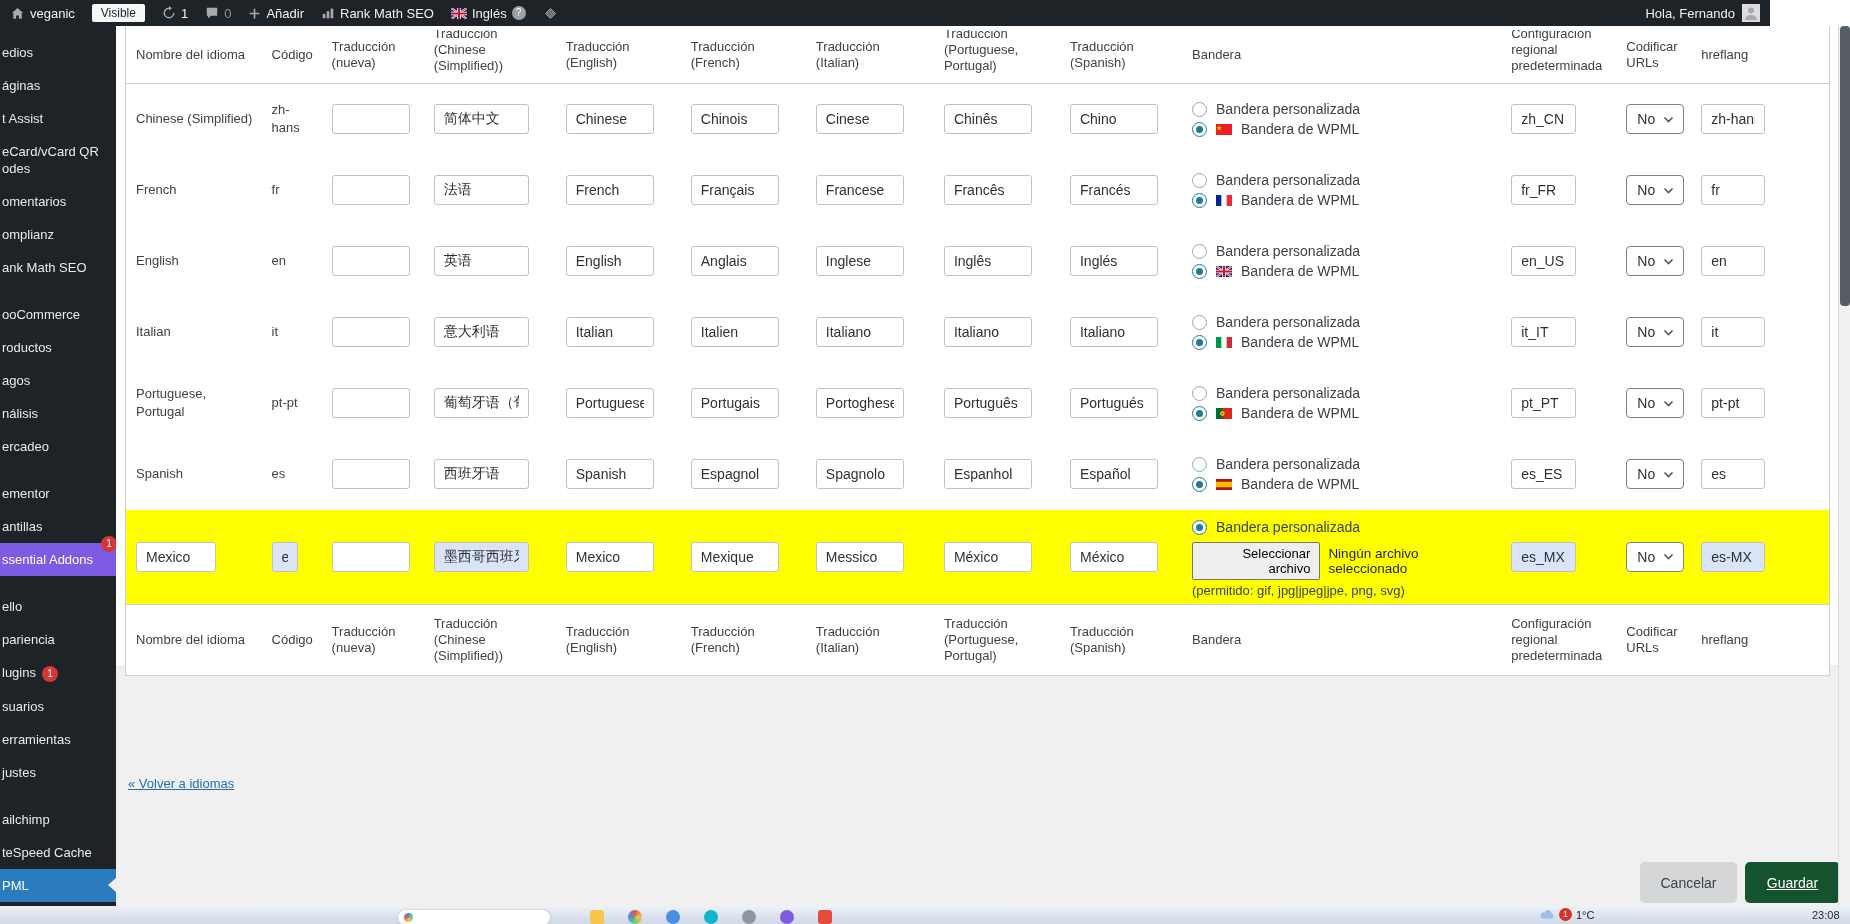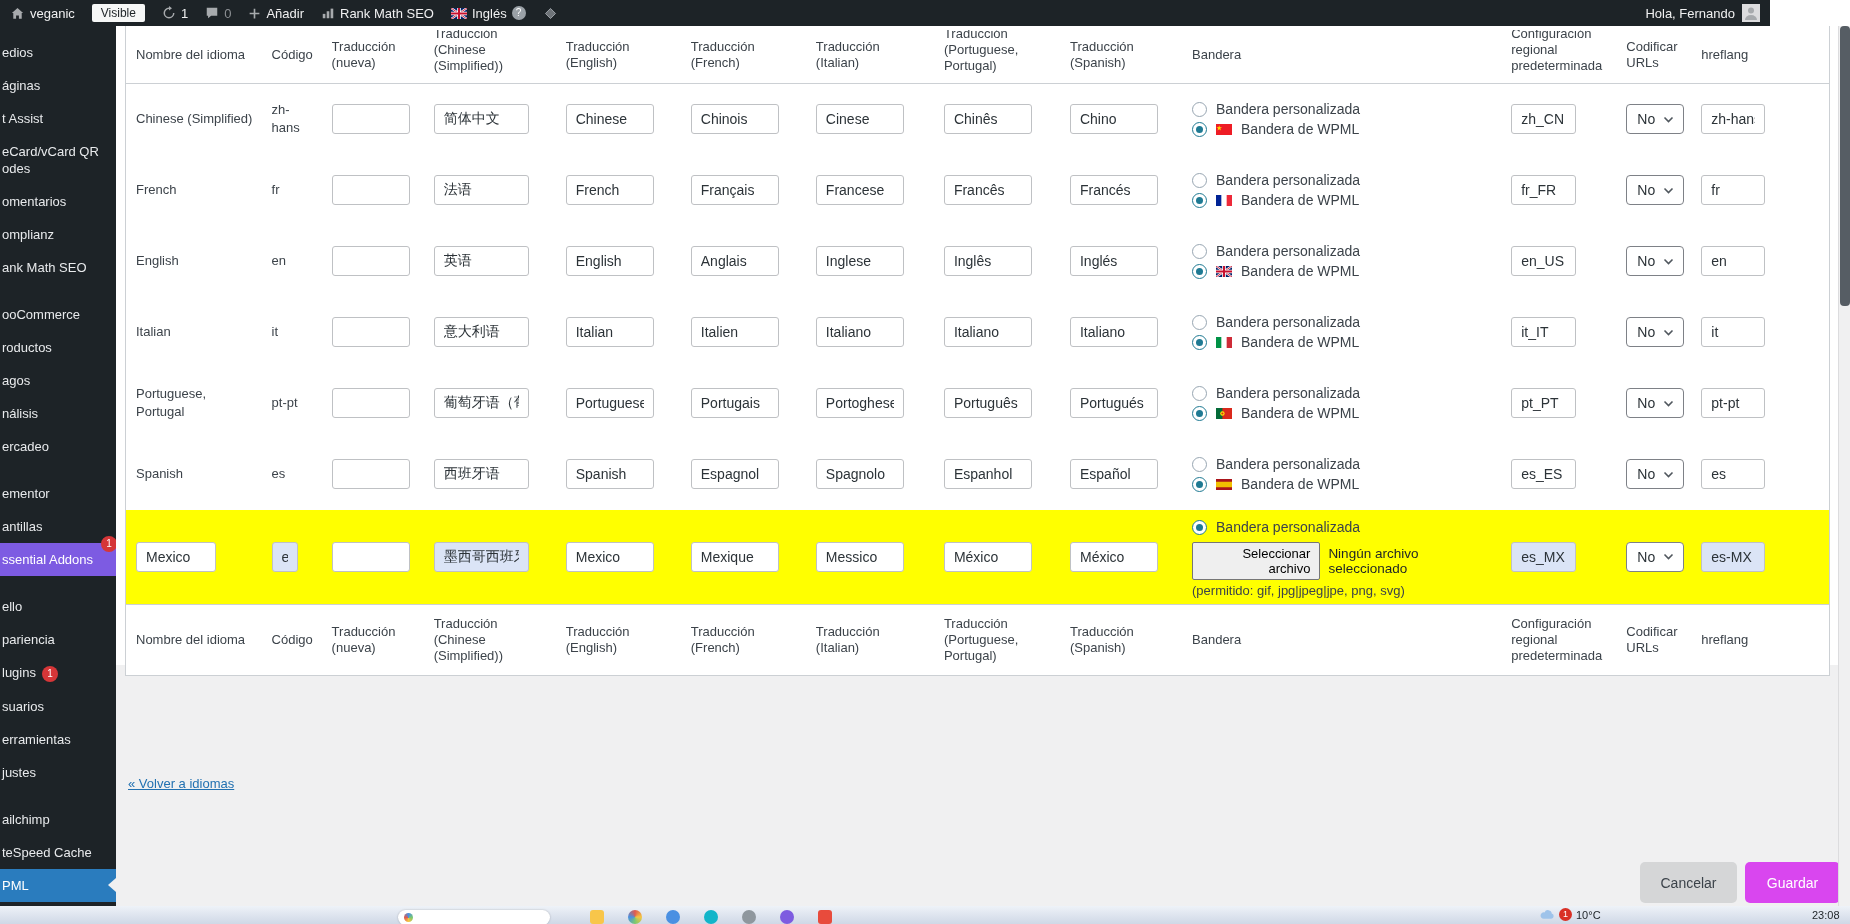--- a/index.html
+++ b/index.html
@@ -82,21 +82,21 @@
   .allowed { font-size:13px; color:#3c434a; margin-top:3px; }
 
   
   .note { position:absolute; left:18px; top:672px; font-size:13px; font-style:italic;
     color:#d63638; width:1100px; }
   .back-link { position:absolute; left:12px; top:750px; font-size:13px; color:#2271b1;
     text-decoration:underline; cursor:pointer; }
   .btn { position:absolute; top:836px; height:41px; border:none; border-radius:5px;
     font-size:14px; font-family:inherit; cursor:pointer; }
   .btn-cancel { left:1524px; width:97px; background:#d5d6d7; color:#3c434a; }
-  .btn-save { left:1629px; width:95px; background:#d946ef; color:#fff; }
+  .btn-save { left:1629px; width:95px; background:#14532d; color:#fff;text-decoration:underline; }
 
   
   .scrollbar { position:absolute; right:0; top:26px; width:12px; height:880px;
     background:#f0f0f1; border-left:1px solid #dcdcde; z-index:6; }
   .scroll-thumb { position:absolute; left:1px; top:0; width:10px; height:280px;
     background:#565d64; border-radius:4px; }
 
   
   .taskbar { position:absolute; left:0; top:906px; width:1850px; height:18px;
     background:linear-gradient(#eef2f8,#cfd8e6); overflow:hidden; z-index:30; }
@@ -568,16 +568,16 @@
   <span class="tb-ico round" style="left:666px;background:#4a90e2"></span>
   <span class="tb-ico round" style="left:704px;background:#12b5c9"></span>
   <span class="tb-ico round" style="left:742px;background:#8f979e"></span>
   <span class="tb-ico round" style="left:780px;background:#7d5ce0"></span>
   <span class="tb-ico" style="left:818px;background:#e84b3c"></span>
   <span class="tb-weather">
     <svg width="15" height="11" viewBox="0 0 16 11">
         <path d="M4 10 a3.4 3.4 0 1 1 .8-6.7 A4 4 0 0 1 12.5 4.5 A2.8 2.8 0 0 1 12 10 Z" fill="#9ec3ea"></path>
       </svg>
     <span class="tb-badge">1</span>
-    <span>10°C</span>
+    <span>1°C</span>
   </span>
   <span class="tb-time">23:08</span>
 </div>
 
 </body></html>

